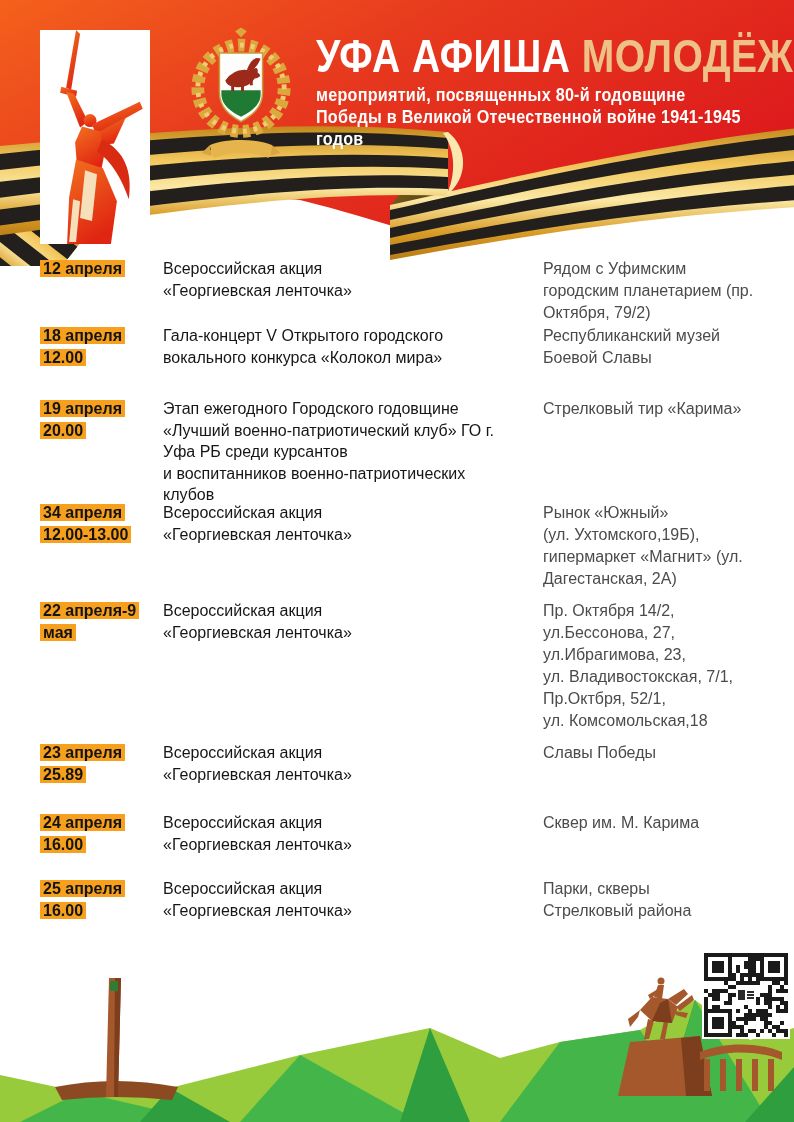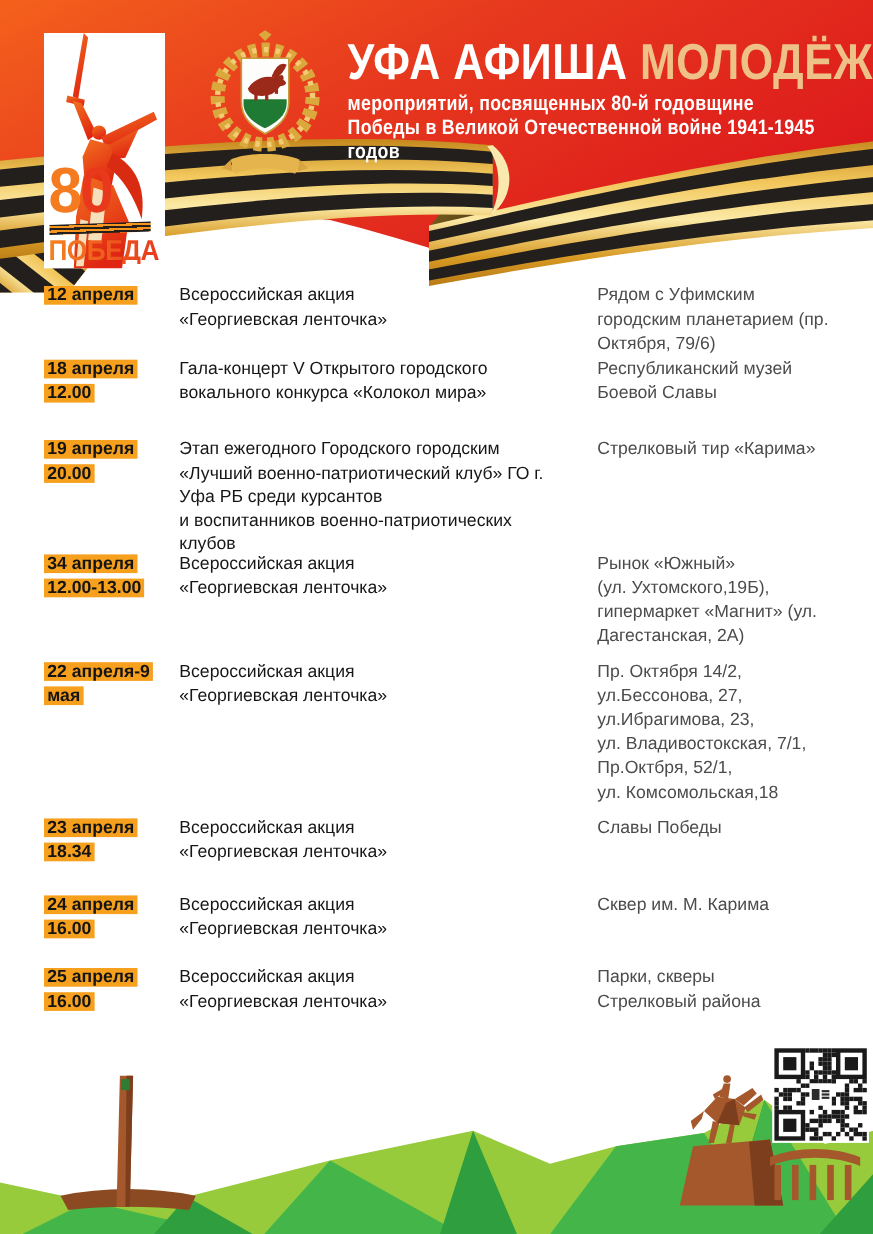--- a/index.html
+++ b/index.html
@@ -119,25 +119,20 @@
         <path d="M56,104 L86,88 L74,114 L58,116 Z"></path>
         <path d="M42,97 L60,102 L65,122 L61,142 L37,137 L35,113 Z"></path>
         <path d="M36,130 L63,139 L77,172 L71,215 L27,215 L29,168 Z"></path>
         <path d="M62,110 C84,121 93,141 89,170 C82,150 72,132 57,122 Z" fill="#D92B12"></path>
       </g>
       <path d="M45,141 L57,145 L52,192 L40,189 Z" fill="#F6E0BC"></path>
       <path d="M33,170 L40,172 L36,213 L29,213 Z" fill="#F6E0BC"></path>
     </svg>
   </div>
 
-  <div class="logo80">
-    <div class="logo80-num"><span class="n8">8</span><span class="n0">0</span></div>
-    <div class="logo80-ribbon"></div>
-    <div class="logo80-text">ПОБЕДА!</div>
-  </div>
 
   <svg class="emblem" width="102" height="150" viewBox="0 0 104 150">
     <circle cx="52" cy="62" r="44" fill="none" stroke="#DBA83D" stroke-width="13" stroke-dasharray="7 5"></circle>
     <circle cx="52" cy="62" r="44" fill="none" stroke="#F2CB72" stroke-width="5" stroke-dasharray="4 7" stroke-dashoffset="3"></circle>
     <path d="M46,4 L52,0 L58,4 L52,10 Z" fill="#DBA83D"></path>
     <path d="M30,26 H74 V66 C74,82 63,90 52,96 C41,90 30,82 30,66 Z" fill="#FDFDFB" stroke="#C89B3C" stroke-width="1.5"></path>
     <path d="M32,64 H72 V68 C72,79 62,86 52,91 C42,86 32,79 32,68 Z" fill="#1F7A33"></path>
     <g fill="#9C2A1A">
       <path d="M36,54 Q46,40 62,44 Q70,38 69,46 Q75,50 66,52 Q58,64 42,60 Q37,58 36,54 Z"></path>
       <path d="M58,43 Q64,28 72,32 Q69,40 62,45 Z"></path>
@@ -155,34 +150,34 @@
 Победы в Великой Отечественной войне 1941-1945 годов</div>
   </div>
 
   <div class="events">
     <div class="ev-row" style="top:258px">
       <div class="c-date"><span class="date-chip">12 апреля</span></div>
       <div class="c-event">Всероссийская акция
 «Георгиевская ленточка»</div>
       <div class="c-loc">Рядом с Уфимским
 городским планетарием (пр.
-Октября, 79/6)</div>
+Октября, 79/2)</div>
     </div>
     <div class="ev-row" style="top:325px">
       <div class="c-date"><span class="date-chip">18 апреля
 12.00</span></div>
       <div class="c-event">Гала-концерт V Открытого городского
 вокального конкурса «Колокол мира»</div>
       <div class="c-loc">Республиканский музей
 Боевой Славы</div>
     </div>
     <div class="ev-row" style="top:398px">
       <div class="c-date"><span class="date-chip">19 апреля
 20.00</span></div>
-      <div class="c-event">Этап ежегодного Городского городским
+      <div class="c-event">Этап ежегодного Городского годовщине
 «Лучший военно-патриотический клуб» ГО г.
 Уфа РБ среди курсантов
 и воспитанников военно-патриотических
 клубов</div>
       <div class="c-loc">Стрелковый тир «Карима»</div>
     </div>
     <div class="ev-row" style="top:502px">
       <div class="c-date"><span class="date-chip">34 апреля
 12.00-13.00</span></div>
       <div class="c-event">Всероссийская акция
@@ -199,21 +194,21 @@
 «Георгиевская ленточка»</div>
       <div class="c-loc">Пр. Октября 14/2,
 ул.Бессонова, 27,
 ул.Ибрагимова, 23,
 ул. Владивостокская, 7/1,
 Пр.Октбря, 52/1,
 ул. Комсомольская,18</div>
     </div>
     <div class="ev-row" style="top:742px">
       <div class="c-date"><span class="date-chip">23 апреля
-18.34</span></div>
+25.89</span></div>
       <div class="c-event">Всероссийская акция
 «Георгиевская ленточка»</div>
       <div class="c-loc">Славы Победы</div>
     </div>
     <div class="ev-row" style="top:812px">
       <div class="c-date"><span class="date-chip">24 апреля
 16.00</span></div>
       <div class="c-event">Всероссийская акция
 «Георгиевская ленточка»</div>
       <div class="c-loc">Сквер им. М. Карима</div>

